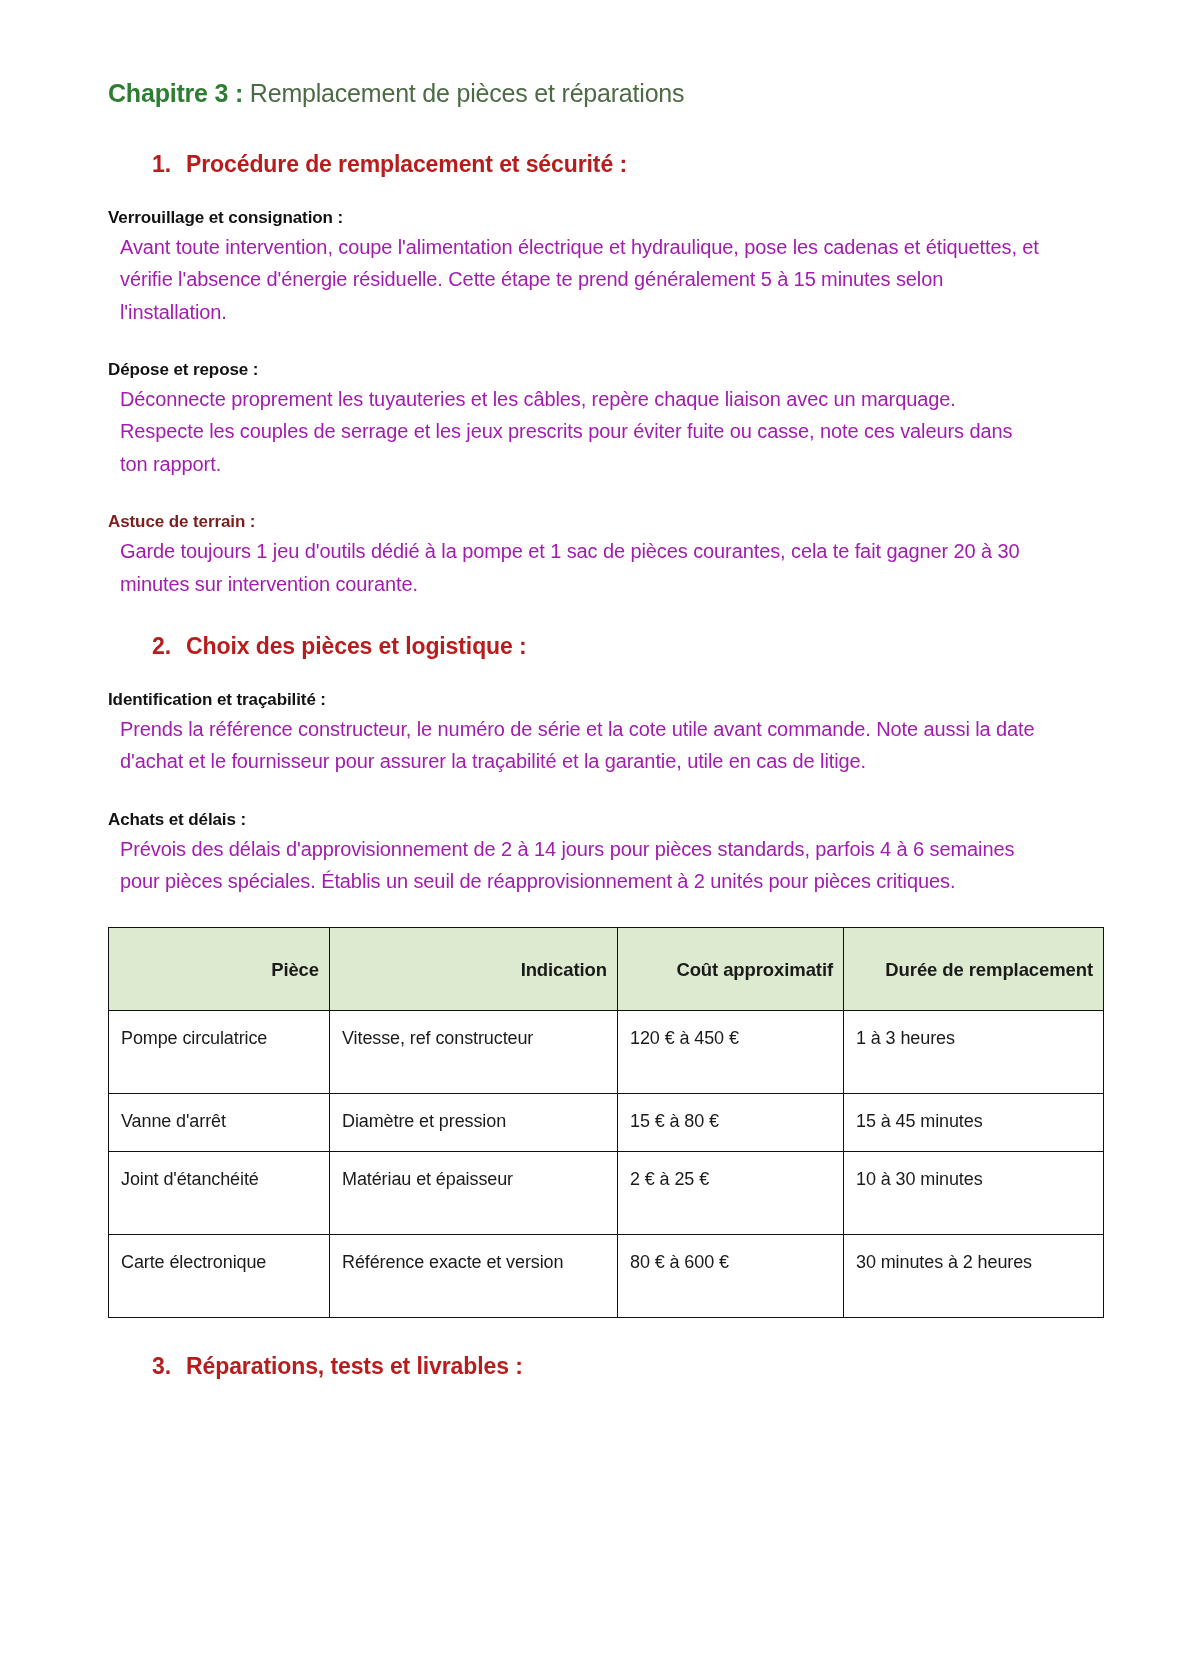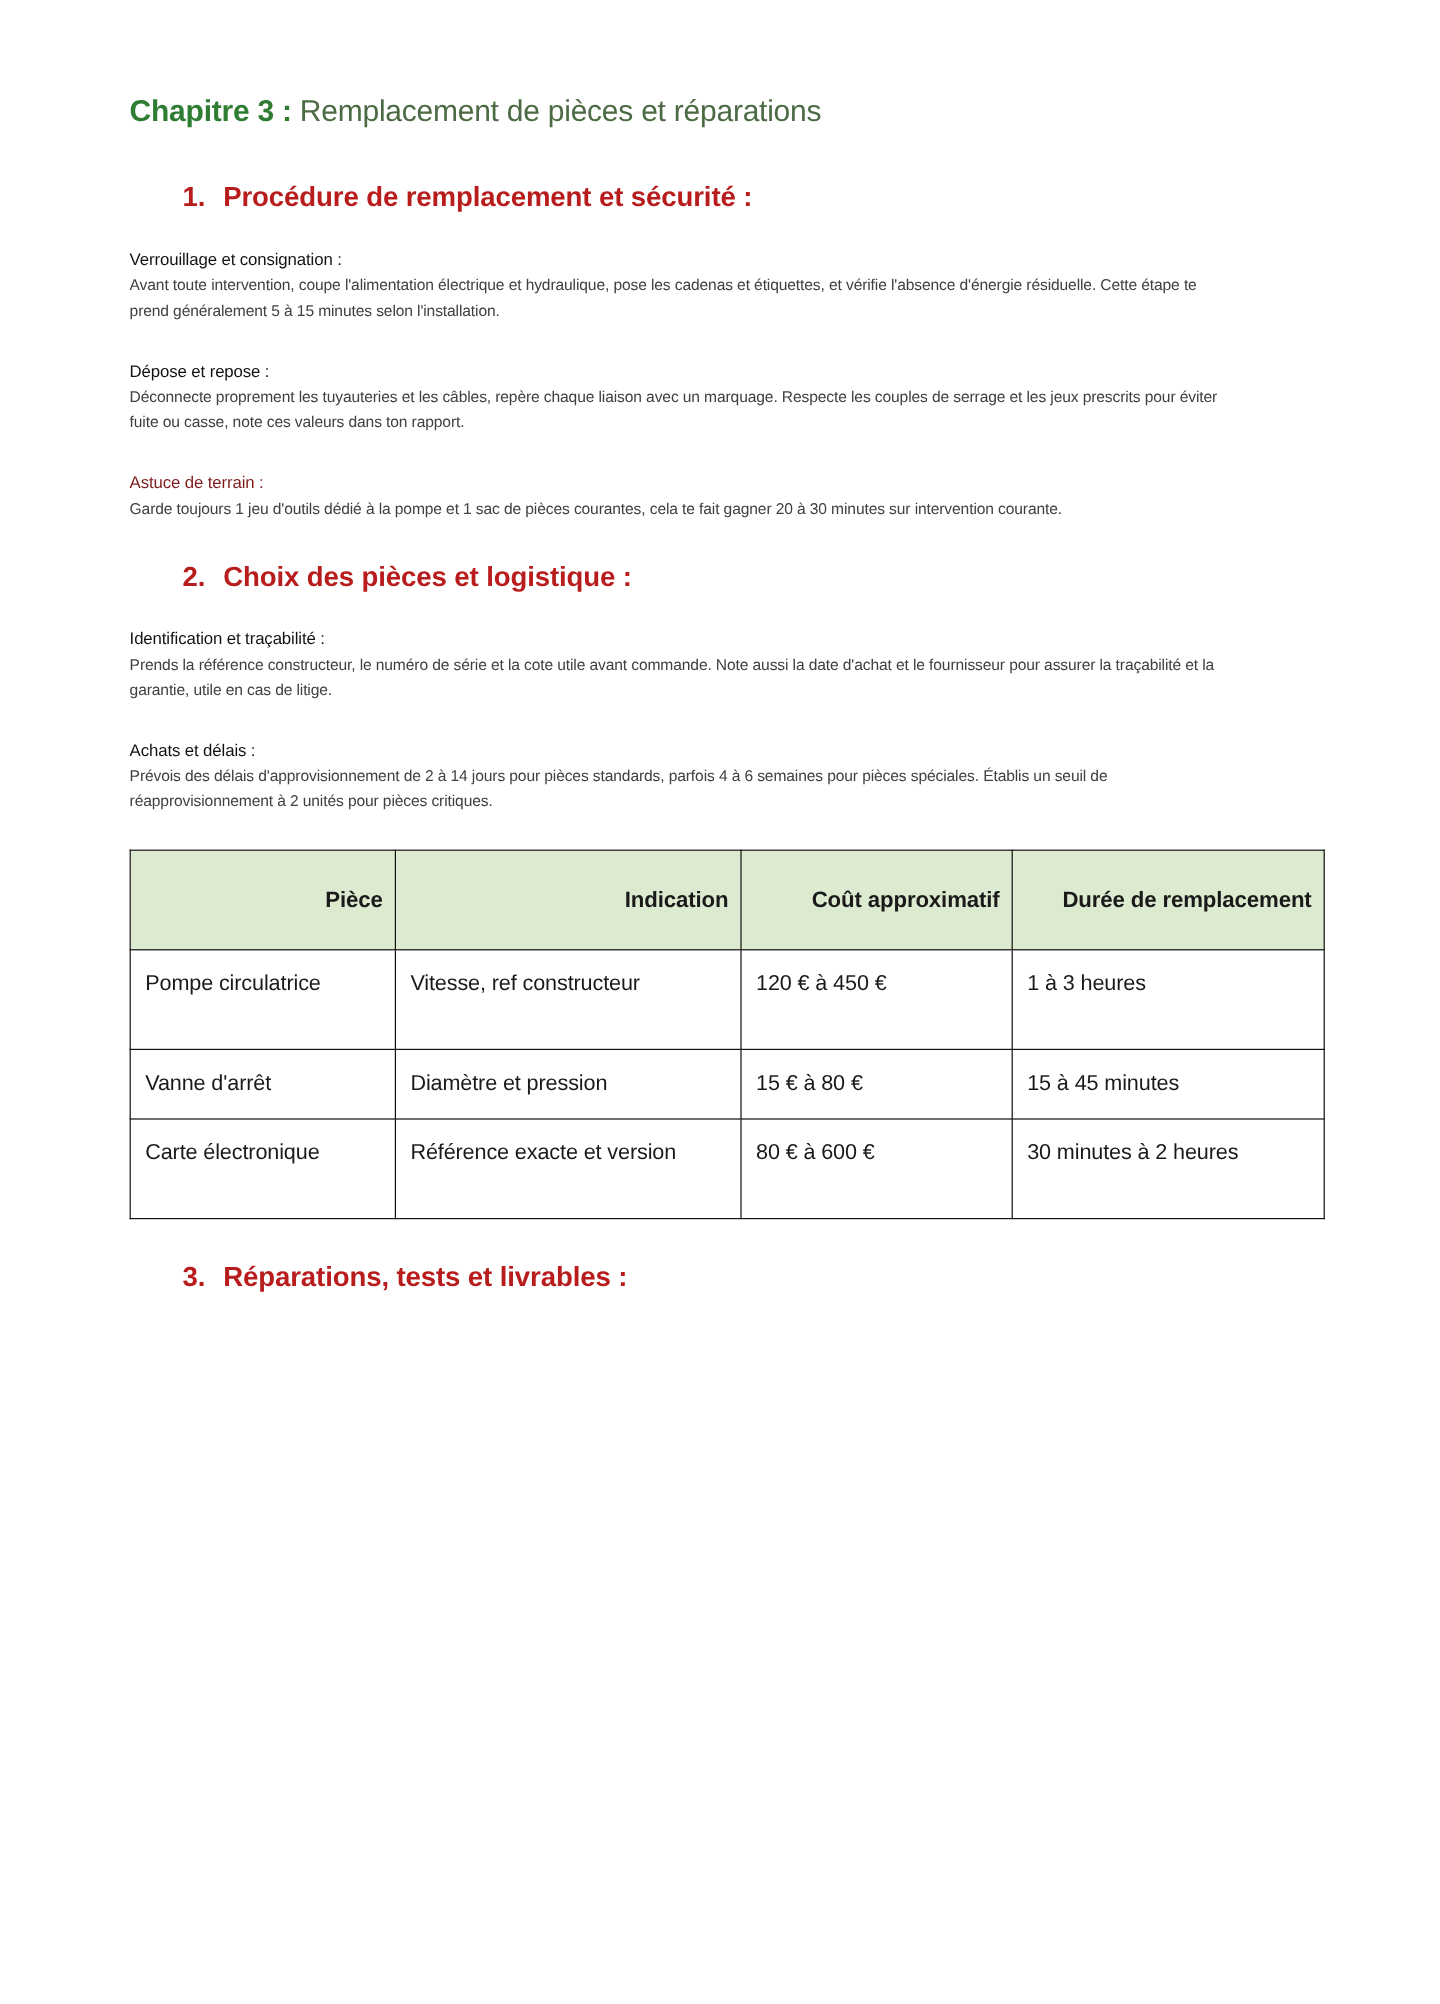--- a/index.html
+++ b/index.html
@@ -52,36 +52,36 @@
     letter-spacing: -0.1px;
   }
   .section-heading .num-txt {
     display: inline-block;
     width: 34px;
   }
   .sh-inner { display: inline-block; }
 
   
   .sub-heading {
-    font-weight: 400;
-    font-size: 14px;
+    font-weight: 700;
+    font-size: 17px;
     color: #121212;
     margin: 0 0 3px 0;
     letter-spacing: -0.1px;
   }
   .sub-heading.tip {
     color: #7f1d1d;
   }
 
   
   p.body {
-    font-size: 13px;
+    font-size: 20px;
     line-height: 1.62;
-    color: #404040;
-    margin: 0 0 32px 0;
+    color: #a21caf;
+    margin: 0 0 32px 12px;
     max-width: 920px;
     letter-spacing: -0.1px;
   }
   p.body.tight { margin-bottom: 30px; }
 
   .block { margin-bottom: 0; }
 
   
   table.parts-table {
     border-collapse: collapse;
@@ -176,20 +176,26 @@
         <td>120 € à 450 €</td>
         <td>1 à 3 heures</td>
       </tr>
       <tr>
         <td>Vanne d'arrêt</td>
         <td>Diamètre et pression</td>
         <td>15 € à 80 €</td>
         <td>15 à 45 minutes</td>
       </tr>
       <tr class="row-tall">
+        <td>Joint d'étanchéité</td>
+        <td>Matériau et épaisseur</td>
+        <td>2 € à 25 €</td>
+        <td>10 à 30 minutes</td>
+      </tr>
+      <tr class="row-tall">
         <td>Carte électronique</td>
         <td>Référence exacte et version</td>
         <td>80 € à 600 €</td>
         <td>30 minutes à 2 heures</td>
       </tr>
     </tbody>
   </table>
 
   <h2 class="section-heading">
     <span class="sh-inner"><span class="num-txt">3.</span><span>Réparations, tests et livrables :</span></span>

